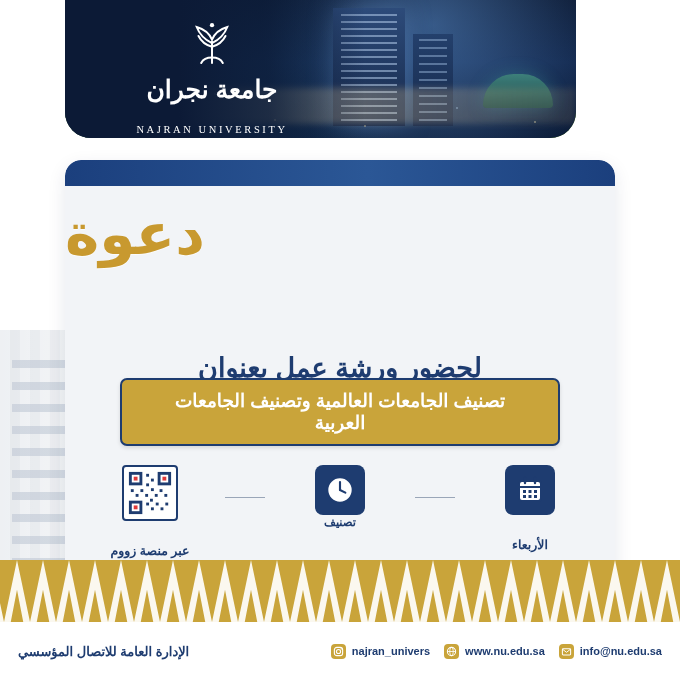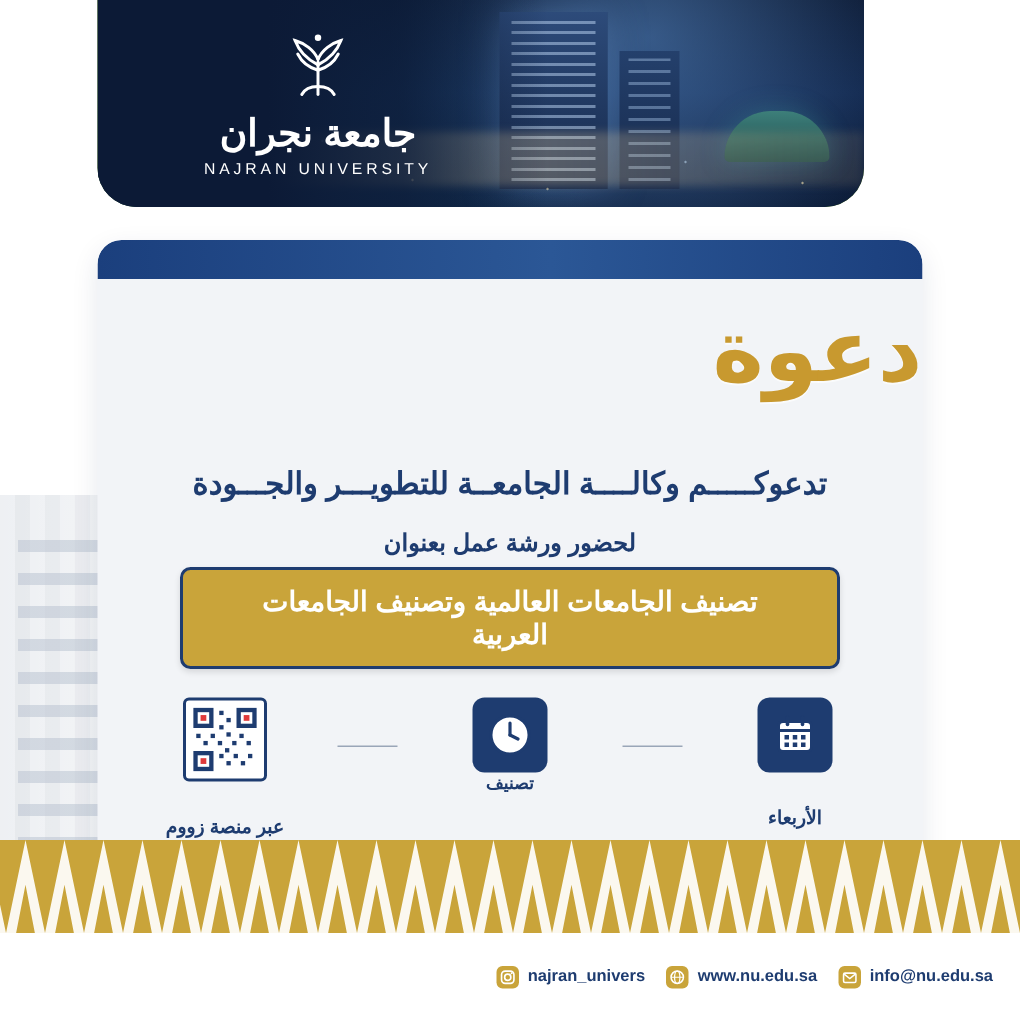--- a/index.html
+++ b/index.html
@@ -122,22 +122,23 @@
   }
   .logo-ar {
     font-size: 25px;
     font-weight: bold;
     letter-spacing: 1px;
     line-height: 1.1;
   }
   .logo-en {
     font-size: 10.5px;
     letter-spacing: 2.6px;
-    margin-top: 3px;
+    margin-top: 20px;
     direction: ltr;
+    font-family: Liberation Serif, serif;
   }
 
   
   .main-card {
     position: absolute;
     left: 65px; top: 160px;
     width: 550px; height: 425px;
     background: #f2f4f7;
     border-radius: 16px;
     box-shadow: 0 6px 18px rgba(20,40,80,.10);
@@ -149,38 +150,38 @@
     width: 100%; height: 26px;
     background: linear-gradient(90deg, #1b3f7d 0%, #2b5796 55%, #1b3f7d 100%);
     border-top-left-radius: 16px;
     border-top-right-radius: 16px;
   }
 
   .dawa {
     position: absolute;
     left: 0; top: 40px;
     width: 100%;
-    text-align: right;
+    text-align: left;
     font-family: "DejaVu Sans", sans-serif;
     font-size: 58px;
     font-weight: bold;
     color: #c8992f;
     letter-spacing: -2px;
     text-shadow: 0 1px 0 rgba(255,255,255,.6);
   }
 
   .line1, .line2 {
     position: absolute;
     left: 0; width: 100%;
     text-align: center;
     color: #1e3c70;
     font-weight: bold;
   }
   .line1 { top: 150px; font-size: 20.5px; letter-spacing: 0.5px; }
-  .line2 { top: 192px; font-size: 16px; }
+  .line2 { top: 192px; font-size: 27px; }
 
   .title-pill {
     position: absolute;
     left: 50%;
     transform: translateX(-50%);
     top: 218px;
     min-width: 440px;
     padding: 10px 26px;
     background: #c9a43a;
     color: #ffffff;
@@ -343,21 +344,20 @@
       <div class="logo-ar">جامعة نجران</div>
       <div class="logo-en">NAJRAN UNIVERSITY</div>
     </div>
   </div>
 
   <div class="main-card">
     <div class="card-top-bar"></div>
 
     <div class="dawa">دعوة</div>
 
-    <div class="line1">تدعوكـــــم وكالــــة الجامعــة للتطويـــر والجـــودة</div>
     <div class="line2">لحضور ورشة عمل بعنوان</div>
 
     <div class="title-pill">تصنيف الجامعات العالمية وتصنيف الجامعات العربية</div>
 
     <div class="info-row">
 
       <div class="info-item">
         <div class="qr">
           <svg viewBox="0 0 48 48" width="100%" height="100%" aria-hidden="true">
             <rect width="48" height="48" fill="#ffffff"></rect>
@@ -495,15 +495,16 @@
       <div class="social">
         <span class="ic">
           <svg viewBox="0 0 16 16" width="11" height="11" aria-hidden="true">
             <rect x="2" y="4" width="12" height="9" rx="1.4" fill="none" stroke="#fff" stroke-width="1.5"></rect>
             <path d="M2.6 5 L8 9.2 L13.4 5" fill="none" stroke="#fff" stroke-width="1.4"></path>
           </svg>
         </span>
         <span>info@nu.edu.sa</span>
       </div>
     </div>
+    <div class="footer-right">الإدارة العامة للاتصال المؤسسي</div>
   </div>
 
 </div>
 
 </body></html>

